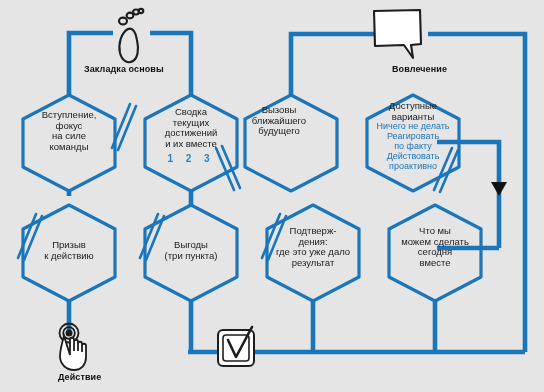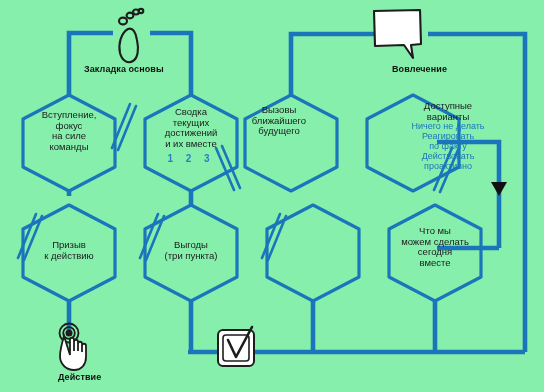--- a/index.html
+++ b/index.html
@@ -1,18 +1,18 @@
 <!DOCTYPE html>
 <html><head>
 <meta charset="utf-8">
 <style>
   html,body{margin:0;padding:0;background:#ffffff;}
   body{width:544px;height:392px;overflow:hidden;
        font-family:"Liberation Sans","DejaVu Sans",sans-serif;}
-  #stage{position:relative;width:544px;height:392px;background:#86efac;}
+  #stage{position:relative;width:544px;height:392px;background:#e5e5e5;}
   #art{position:absolute;left:0;top:0;width:544px;height:392px;}
   .lbl{position:absolute;font-weight:bold;font-size:9px;color:#111;
        letter-spacing:.1px;white-space:nowrap;}
   .hexlabel{position:absolute;text-align:center;line-height:1.12;
             color:#1a1a1a;font-size:9.5px;}
   .hexlabel .sub{color:#1b75bb;font-size:9px;display:block;line-height:1.1;}
   .hexlabel .nums{color:#2a7fc0;font-size:10px;letter-spacing:5px;
                   display:block;margin-top:3px;font-weight:700;}
 </style>
 </head>
@@ -134,19 +134,20 @@
 
   <div class="lbl" style="left:84px;top:64px;">Закладка основы</div>
   <div class="lbl" style="left:392px;top:64px;">Вовлечение</div>
 
   <div class="lbl" style="left:58px;top:372px;">Действие</div>
   <div class="lbl" style="left:217px;top:372px;margin-top:20px;">Оценка</div>
 
   <div class="hexlabel" style="left:23px;top:110px;width:92px;"><span>Вступление,</span><br><span>фокус</span><br><span>на силе</span><br><span>команды</span><br></div>
   <div class="hexlabel" style="left:145px;top:107px;width:92px;"><span>Сводка</span><br><span>текущих</span><br><span>достижений</span><br><span>и их вместе</span><br><span class="nums">1  2  3</span></div>
   <div class="hexlabel" style="left:245px;top:105px;width:68px;"><span>Вызовы</span><br><span>ближайшего</span><br><span>будущего</span><br></div>
-  <div class="hexlabel" style="left:365px;top:101px;width:96px;padding-left:35px;"><span>Доступные</span><br><span>варианты</span><br><span class="sub">Ничего не делать</span><span class="sub">Реагировать</span><span class="sub">по факту</span><span class="sub">Действовать</span><span class="sub">проактивно</span></div>
+  <div class="hexlabel" style="left:365px;top:101px;width:96px;"><span>Доступные</span><br><span>варианты</span><br><span class="sub">Ничего не делать</span><span class="sub">Реагировать</span><span class="sub">по факту</span><span class="sub">Действовать</span><span class="sub">проактивно</span></div>
 
   <div class="hexlabel" style="left:23px;top:240px;width:92px;"><span>Призыв</span><br><span>к действию</span><br></div>
   <div class="hexlabel" style="left:145px;top:240px;width:92px;"><span>Выгоды</span><br><span>(три пункта)</span><br></div>
+  <div class="hexlabel" style="left:261px;top:226px;width:104px;"><span>Подтверж-</span><br><span>дения:</span><br><span>где это уже дало</span><br><span>результат</span><br></div>
   <div class="hexlabel" style="left:385px;top:226px;width:100px;"><span>Что мы</span><br><span>можем сделать</span><br><span>сегодня</span><br><span>вместе</span><br></div>
 
 </div>
 
 </body></html>

